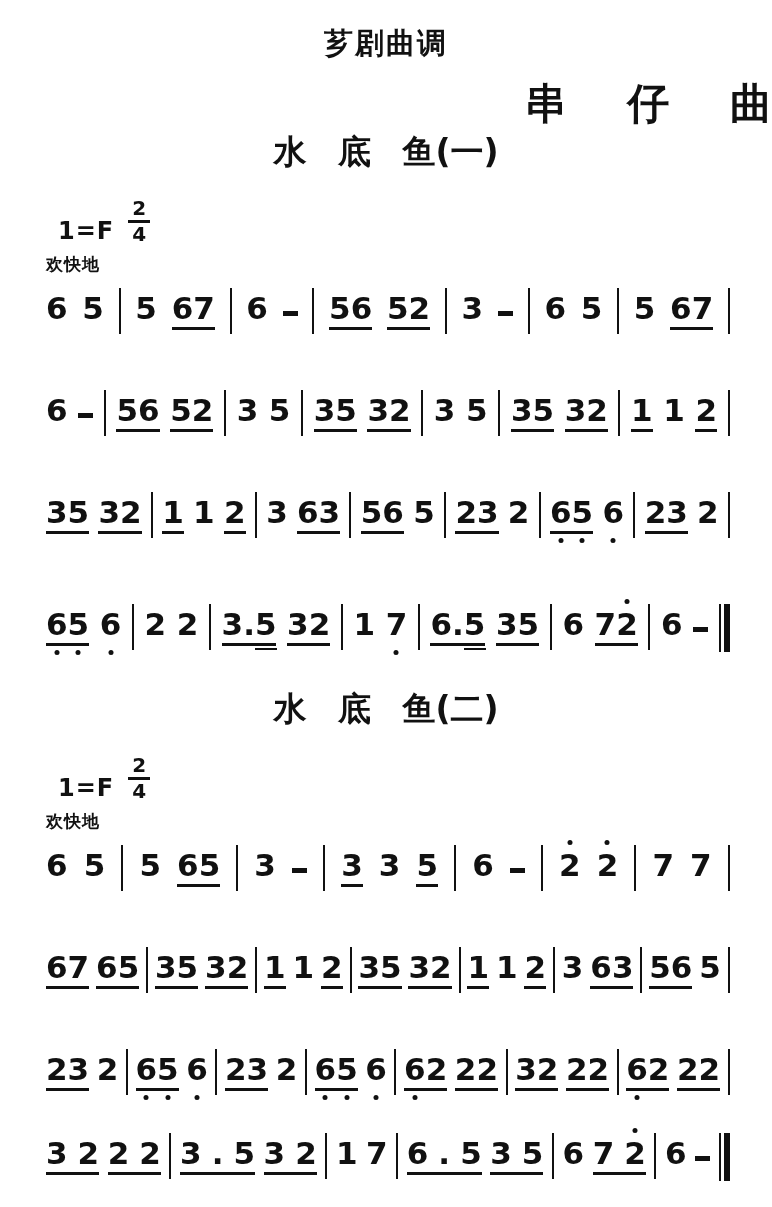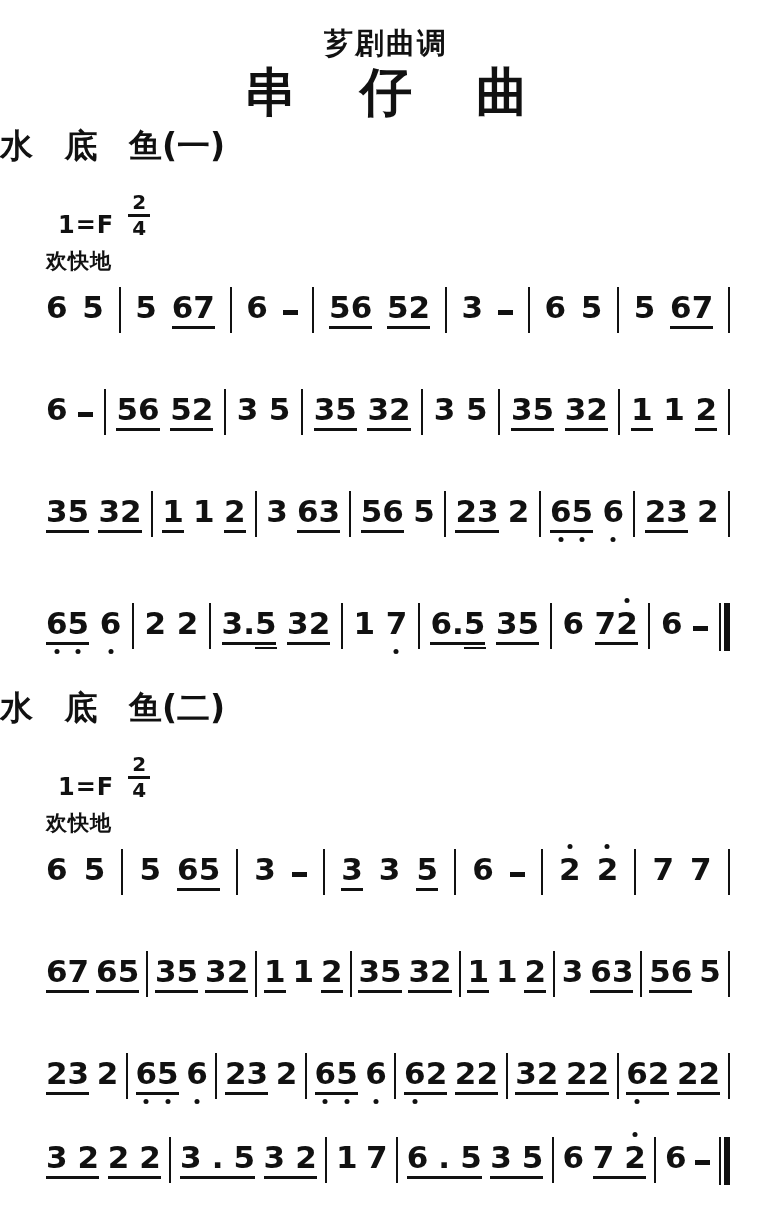--- a/index.html
+++ b/index.html
@@ -1,29 +1,29 @@
 <!DOCTYPE html>
 <html><head>
 <meta charset="utf-8">
 <style>
   html,body{margin:0;padding:0;background:#fff;}
   body{width:772px;height:1207px;overflow:hidden;font-family:"DejaVu Sans","Liberation Sans",sans-serif;color:#111;}
   .page{width:772px;height:1050px;background:#fff;position:relative;}
 
   .hdr-small{padding-top:24px;text-align:center;font-size:29px;font-weight:bold;letter-spacing:2px;}
-  .title{text-align:center;font-size:52px;font-weight:bold;word-spacing:46px;margin-top:0;line-height:1.1;}
-  .subtitle{text-align:left;font-size:33px;font-weight:bold;word-spacing:20px;margin-top:6px;line-height:1.15;}
+  .title{text-align:right;font-size:42px;font-weight:bold;word-spacing:46px;margin-top:17px;line-height:1.1;}
+  .subtitle{text-align:center;font-size:33px;font-weight:bold;word-spacing:20px;margin-top:6px;line-height:1.15;}
 
   .keyrow{margin:22px 0 0 58px;display:flex;align-items:flex-end;gap:14px;height:52px;}
   .keytext{font-size:24px;font-weight:bold;letter-spacing:1px;padding-top:6px;}
   .frac{display:inline-flex;flex-direction:column;align-items:center;font-weight:bold;font-size:20px;line-height:1.05;}
   .frac .num{border-bottom:3px solid #111;padding:0 4px 1px;}
   .frac .den{padding-top:1px;}
 
-  .tempo{margin:8px 0 0 46px;font-size:21px;font-weight:bold;letter-spacing:1px;}
+  .tempo{margin:8px 0 0 46px;font-size:17px;font-weight:bold;letter-spacing:1px;}
 
   .score-line{display:flex;justify-content:space-between;align-items:center;height:66px;padding:0 42px 0 46px;margin-top:36px;}
   .score-line.first{margin-top:2px;}
   .score-line.gap-lg{margin-top:46px;}
   .score-line.gap-sm{margin-top:18px;}
 
   .note{display:inline-flex;}
   .note .glyphs{display:inline-flex;border-bottom:3px solid transparent;padding-bottom:3px;}
   .note.u .glyphs{border-bottom-color:#111;}
   .g{position:relative;font-size:31px;font-weight:bold;line-height:1;}

